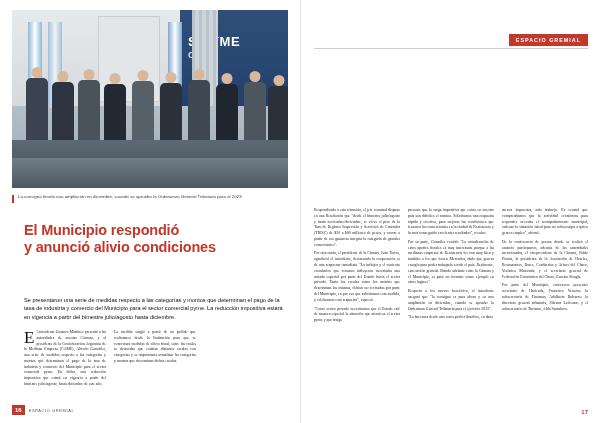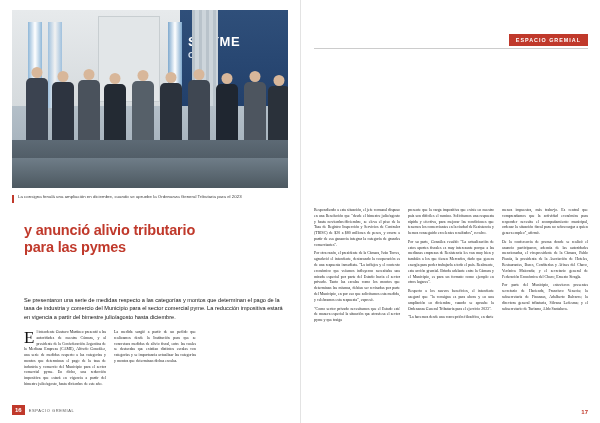--- a/index.html
+++ b/index.html
@@ -322,22 +322,22 @@
       <div class="table-top"></div>
       <div class="table-front"></div>
     </div>
 
     <div class="caption-bar">
       <div class="caption-tick"></div>
       <div class="caption-text">La consigna fenalá una ampliación en diciembre, cuando se apruebe la Ordenanza General Tributaria para el 2023</div>
     </div>
 
     <div class="headline">
-      <div>y anunció alivio tributario</div>
-      <div>para las pymes</div>
+      <div>El Municipio respondió</div>
+      <div>y anunció alivio condiciones</div>
     </div>
 
     <div class="standfirst">Se presentaron una serie de medidas respecto a las categorías y montos que determinan el pago de la tasa de industria y comercio del Municipio para el sector comercial pyme. La reducción impositiva estará en vigencia a partir del bimestre julio/agosto hasta diciembre.</div>
 
     <div class="left-cols">
       <div class="lcol">
         <p>
           <span class="dropcap">E</span>
           <span>l intendente Gustavo Martínez presentó a las autoridades de nuestra Cámara, y al presidente de la Confederación Argentina de la Mediana Empresa (CAME), Alfredo González, una serie de medidas respecto a las categorías y montos que determinan el pago de la tasa de industria y comercio del Municipio para el sector comercial pyme. En dicho, una reducción impositiva que estará en vigencia a partir del bimestre julio/agosto, hasta diciembre de este año.</span>
         </p>

